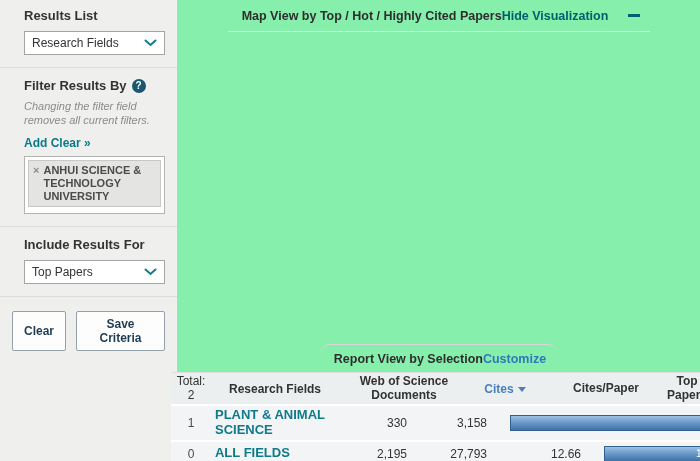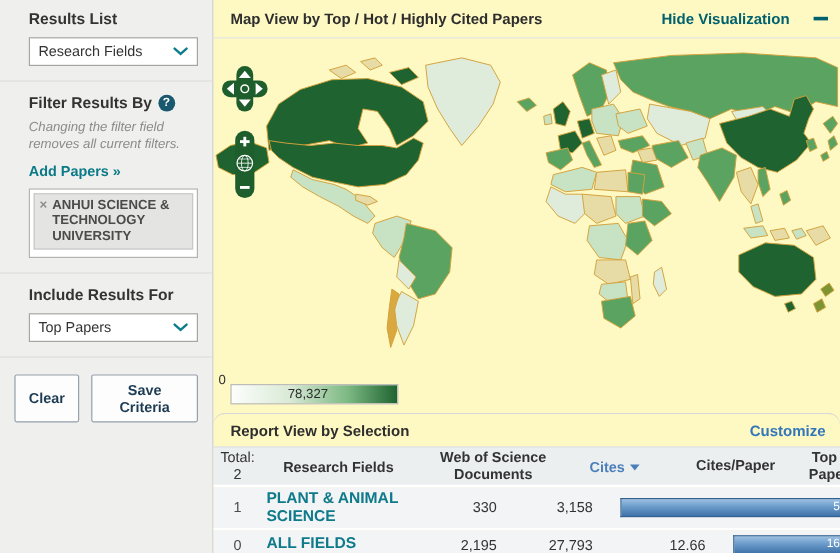--- a/index.html
+++ b/index.html
@@ -16,21 +16,21 @@
   .help-badge { width:14px; height:14px; border-radius:50%; background:#19586e; color:#fff; font-size:10px; font-weight:bold; display:inline-flex; align-items:center; justify-content:center; cursor:pointer; }
   .sb-note { margin-top:6px; font-size:11px; line-height:1.3; color:#8b8b89; font-style:italic; }
   .add-filter { display:inline-block; margin-top:8px; font-size:12px; font-weight:bold; color:#0b7a87; text-decoration:none; cursor:pointer; }
   .filter-box { margin-top:5px; background:#fff; border:1px solid #b3b3b1; height:58px; padding:3px; }
   .filter-tag { display:flex; align-items:flex-start; gap:4px; background:#e4e4e2; border:1px solid #c8c8c6; padding:3px 5px 3px 4px; font-size:11px; font-weight:bold; color:#4b4b49; line-height:1.2; }
   .tag-x { color:#8d8d8b; cursor:pointer; font-size:11px; }
   .btn-row { display:flex; gap:10px; padding:12px; }
   .sb-btn { background:#fdfdfd; border:1px solid #94a0aa; color:#1d3c54; font-weight:bold; font-size:12px; font-family:"Liberation Sans",sans-serif; padding:5px 11px; border-radius:2px; cursor:pointer; }
 
   
-  .main { flex:1; display:flex; flex-direction:column; background:#fef9c3; min-width:0; }
+  .main { flex:1; display:flex; flex-direction:column; background:#86efac; min-width:0;align-items:center; }
   .map-header { height:32px; min-height:32px; display:flex; align-items:center; justify-content:space-between; padding:0 10px 0 14px; border-bottom:1px solid #e4e4e4; }
   .map-title { font-size:12.5px; font-weight:bold; color:#2e2e2e; }
   .hide-link { display:flex; align-items:center; gap:20px; font-size:12.5px; font-weight:bold; color:#00616e; cursor:pointer; text-decoration:none; }
   .minus-glyph { width:12px; height:3px; background:#00616e; }
 
   .map-area { position:relative; height:312px; min-height:312px; overflow:hidden; }
   .world-svg { position:absolute; left:0; top:0; width:100%; height:286px; }
   .world-svg path, .world-svg polygon { stroke:#d2a23c; stroke-width:0.8; stroke-linejoin:round; }
   .c-d { fill:#1e6330; } .c-m { fill:#5aa361; } .c-l { fill:#c8e2c4; }
   .c-p { fill:#dfecdb; } .c-t { fill:#e8dca6; } .c-o { fill:#d9a93f; } .c-z { fill:#7d9432; }
@@ -82,21 +82,21 @@
       </span>
     </div>
   </div>
   <hr class="sb-divider">
   <div class="sb-sec">
     <div class="sb-heading">
       <span>Filter Results By</span>
       <span class="help-badge">?</span>
     </div>
     <div class="sb-note">Changing the filter field removes all current filters.</div>
-    <a class="add-filter">Add Papers »</a>
+    <a class="add-filter">Add Clear »</a>
     <div class="filter-box">
       <div class="filter-tag">
         <span class="tag-x">×</span>
         <span>ANHUI SCIENCE &amp; TECHNOLOGY UNIVERSITY</span>
       </div>
     </div>
   </div>
   <hr class="sb-divider">
   <div class="sb-sec">
     <div class="sb-heading">Include Results For</div>

